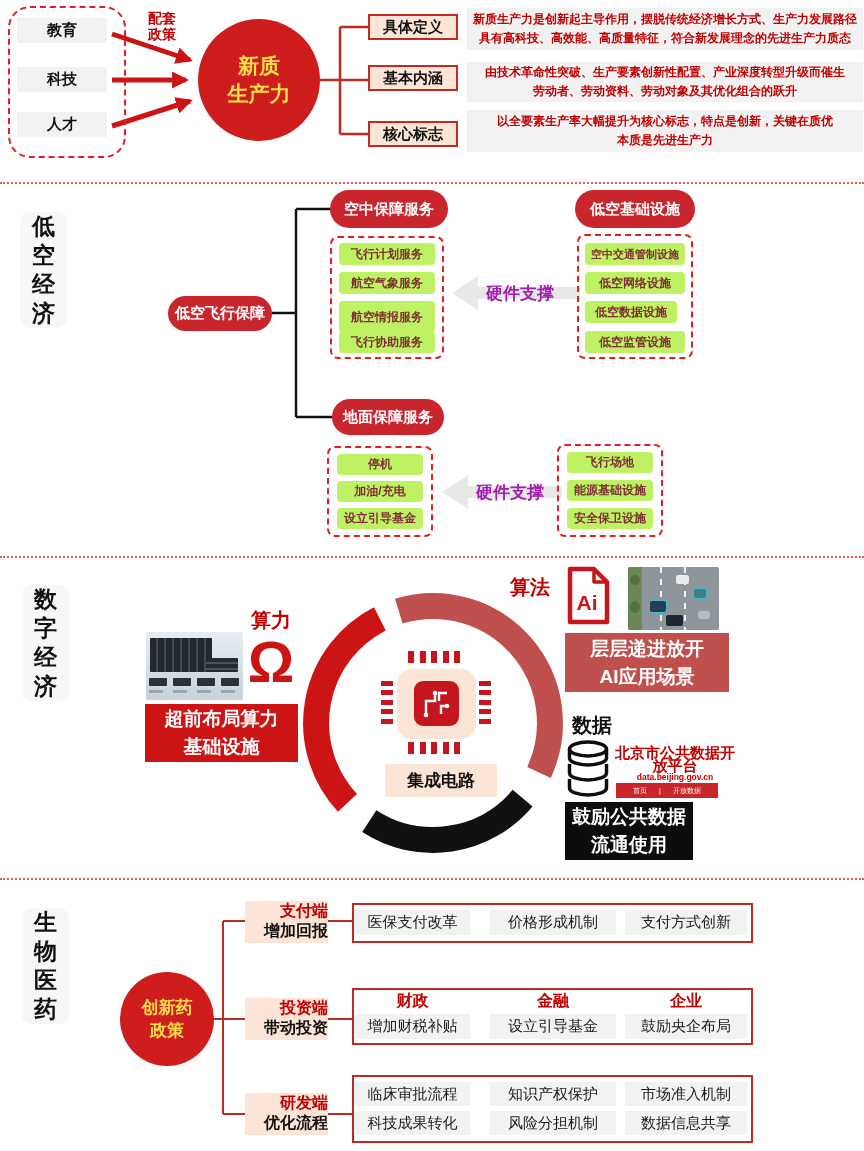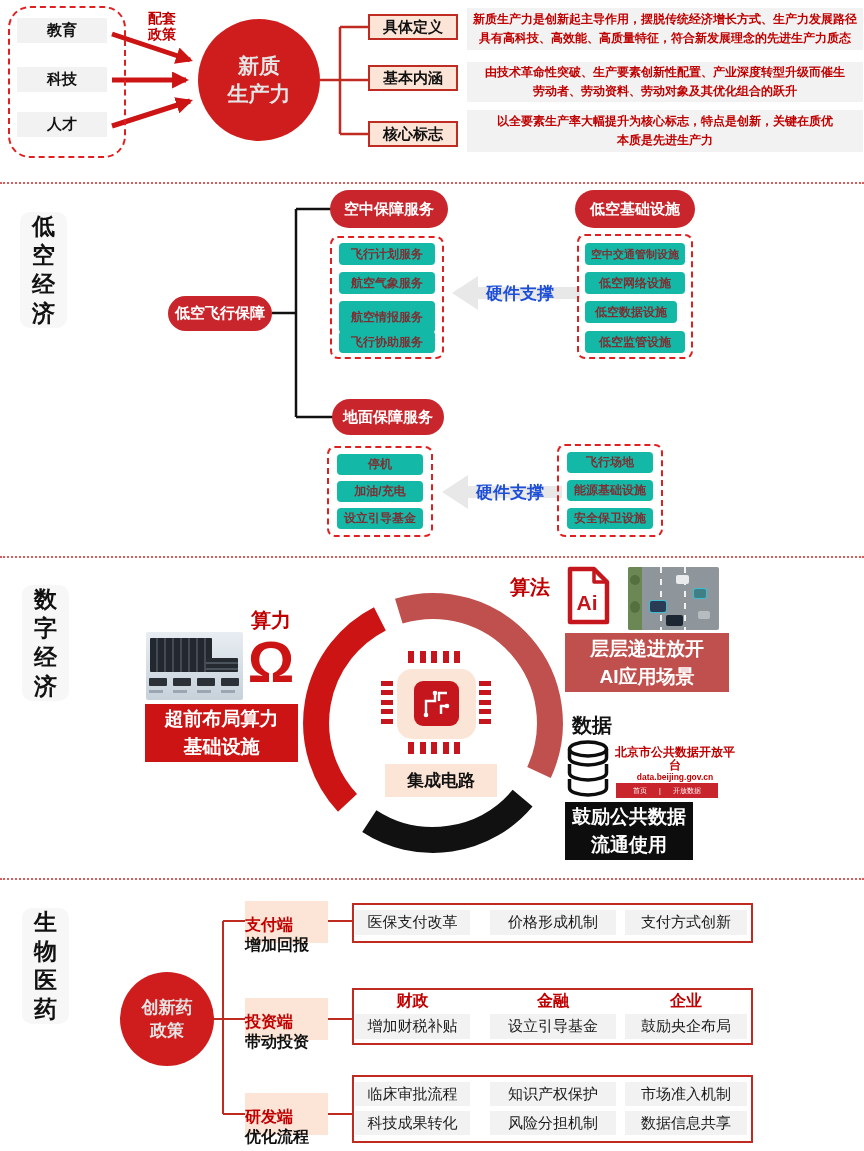--- a/index.html
+++ b/index.html
@@ -6,36 +6,36 @@
   #canvas{position:relative;width:864px;height:1151px;background:#fff;overflow:hidden;
           font-family:"Liberation Sans","DejaVu Sans",sans-serif;color:#111}
   .abs{position:absolute;box-sizing:border-box}
   .ctr{display:flex;align-items:center;justify-content:center;text-align:center}
   .pre{white-space:pre-line}
   .divider{position:absolute;left:0;width:864px;height:0;border-top:2px dotted #e05a5a}
   .graybox{background:#f2f2f2;font-weight:bold;font-size:15px;color:#111}
   .pill{background:#c9252c;color:#fff;border-radius:19px;font-weight:bold;font-size:15px}
   .dashedbox{border:2px dashed #e02020;border-radius:8px}
   .bigdash{border:2.5px dashed #e02020;border-radius:22px}
-  .pinkbox{background:#14b8a6;border-radius:4px;color:#7d2f33;font-weight:bold;font-size:12px}
+  .pinkbox{background:#bef264;border-radius:4px;color:#7d2f33;font-weight:bold;font-size:12px}
   .pinkbox-sm{font-size:11px}
   .sec-label{background:#f7f7f7;border-radius:10px;font-weight:bold;color:#111}
   .sec-label span{display:block;width:25px;word-break:break-all;line-height:29px;font-size:23px;text-align:center}
   .desc{background:#f2f2f2;color:#c00000;font-weight:bold;font-size:12px;line-height:1.6;padding:0 4px}
   .peachlabel{background:#fce4d6;border:2px solid #bf2a21;font-weight:bold;font-size:15px;color:#111}
   .redlabel{color:#c00000;font-weight:bold;font-size:20px}
   .blklabel{color:#111;font-weight:bold;font-size:20px}
   .redbox{color:#fff;font-weight:bold;font-size:19px;line-height:1.45}
   .outlinebox{border:2px solid #bf2a21;background:#fff}
   .cell{background:#f2f2f2;font-size:15px;color:#1a1a1a}
   .invhead{color:#c00000;font-weight:bold;font-size:16px}
-  .branch-label{background:#fce4d6;font-weight:bold;font-size:16px;line-height:20px;text-align:left;padding-top:14px}
+  .branch-label{background:#fce4d6;font-weight:bold;font-size:16px;line-height:20px;text-align:right;padding-top:0}
   .bl-tag{color:#c00000}.bl-sub{color:#111}
-  .circle{border-radius:50%;background:#cf1d1d;color:#e5e5e5;font-weight:bold}
-  .arrowtext{font-weight:bold;font-size:17px;color:#1d4ed8}
+  .circle{border-radius:50%;background:#cf1d1d;color:#fde047;font-weight:bold}
+  .arrowtext{font-weight:bold;font-size:17px;color:#a21caf}
   .pins-h{background:repeating-linear-gradient(90deg,#c5161d 0 6px,transparent 6px 11.5px)}
   .pins-v{background:repeating-linear-gradient(180deg,#c5161d 0 5px,transparent 5px 9.5px)}
   .photo{overflow:hidden;border-radius:2px}
 </style>
 </head>
 <body>
 
 <div id="canvas">
 
   <svg class="abs" style="left:0;top:0" width="864" height="1151" viewBox="0 0 864 1151">
@@ -188,21 +188,21 @@
   <div class="abs blklabel ctr" style="left:568px;top:715px;width:48px;height:20px">数据</div>
 
   <svg class="abs" style="left:565px;top:740px" width="46" height="62" viewBox="0 0 46 62">
     <ellipse cx="23" cy="9" rx="18.5" ry="7" fill="#fff" stroke="#0d0d0d" stroke-width="3.5"></ellipse>
     <path d="M4.5,9 v9 a18.5,7 0 0 0 37,0 v-9" fill="none" stroke="#0d0d0d" stroke-width="3.5"></path>
     <path d="M4.5,24 v9 a18.5,7 0 0 0 37,0 v-9" fill="none" stroke="#0d0d0d" stroke-width="3.5"></path>
     <path d="M4.5,39 v9 a18.5,7 0 0 0 37,0 v-9" fill="none" stroke="#0d0d0d" stroke-width="3.5"></path>
   </svg>
 
   <div class="abs" style="left:610px;top:746px;width:130px;height:52px">
-    <div class="ctr" style="width:130px;color:#c00000;font-weight:bold;font-size:12px;line-height:13px">北京市公共数据开放平台</div>
+    <div class="ctr" style="width:130px;color:#c00000;font-weight:bold;font-size:15px;line-height:13px">北京市公共数据开放平台</div>
     <div class="ctr" style="width:130px;color:#c00000;font-weight:bold;font-size:8.5px;line-height:11px">data.beijing.gov.cn</div>
     <div class="abs" style="left:6px;top:37px;width:102px;height:15px;background:#c9252c;display:flex;align-items:center;justify-content:center;gap:12px;color:#fff;font-size:7px">
       <span>首页</span>
       <span>|</span>
       <span>开放数据</span>
     </div>
   </div>
 
   <div class="abs redbox ctr pre" style="left:565px;top:802px;width:128px;height:58px;background:#0d0d0d">鼓励公共数据
 流通使用</div>

